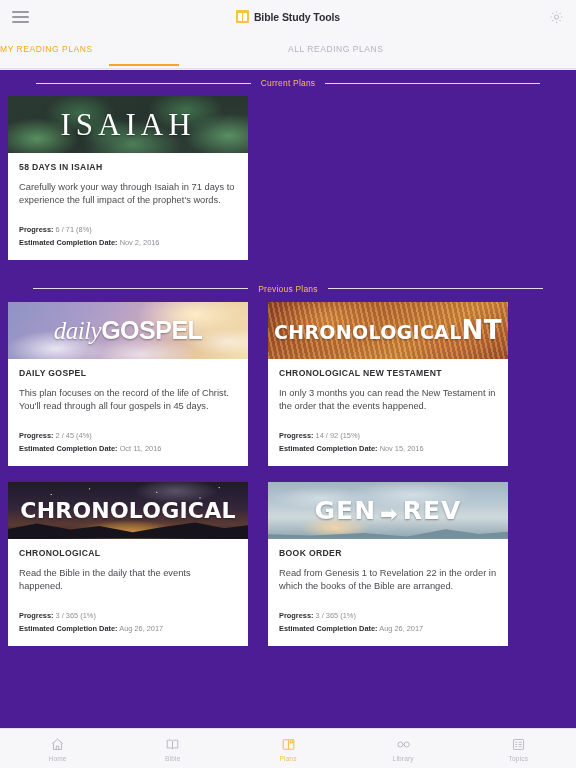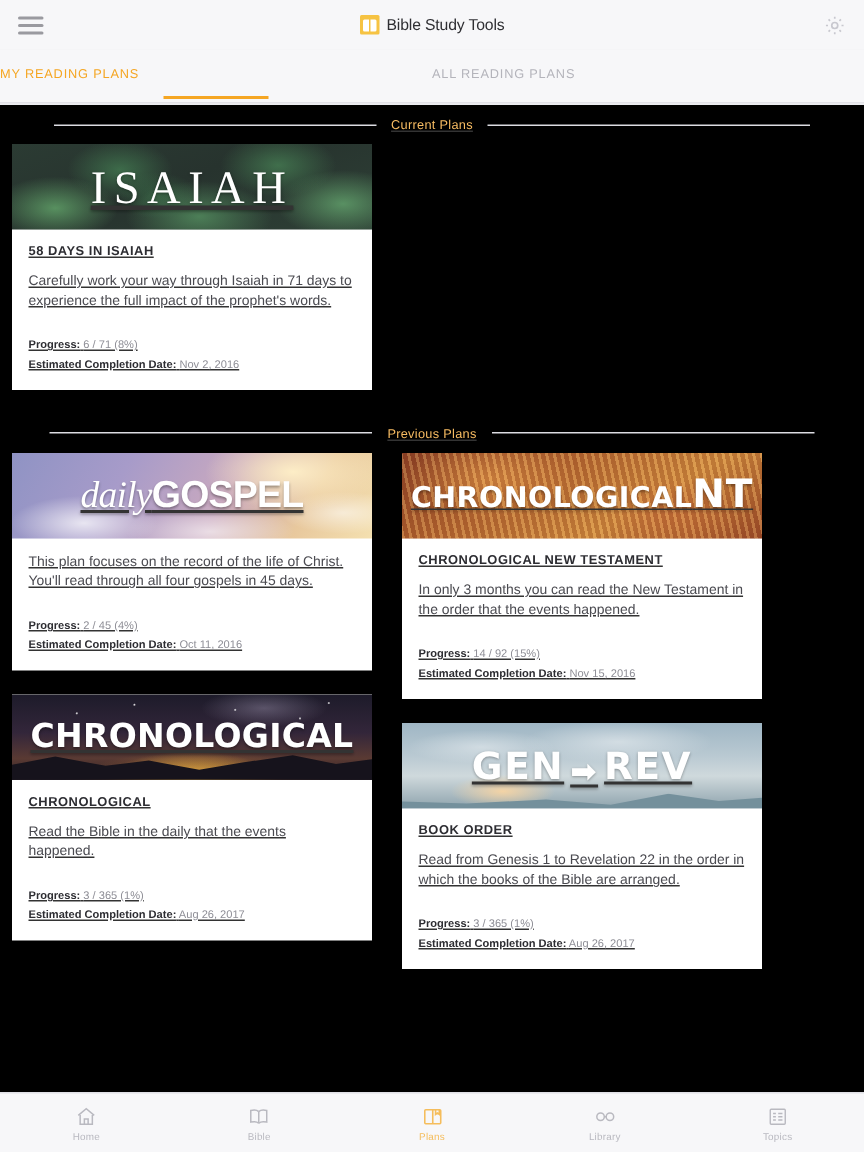--- a/index.html
+++ b/index.html
@@ -64,21 +64,21 @@
     position: absolute;
     top: 2.5px;
     width: 4px;
     height: 8px;
     background: #fff;
   }
   .brand-logo::before { left: 2px; border-radius: 1px 0 0 1px; }
   .brand-logo::after  { right: 2px; border-radius: 0 1px 1px 0; }
   .brand-title {
     font-size: 10.5px;
-    font-weight: normal;
+    font-weight: bold;
     color: #2f2f33;
     letter-spacing: -0.1px;
     white-space: nowrap;
   }
   .gear {
     position: absolute;
     right: 12px;
     top: 50%;
     transform: translateY(-50%);
     width: 15px;
@@ -118,23 +118,22 @@
     background: #f5a623;
   }
 
   
   .content {
     position: absolute;
     top: 70px;
     left: 0;
     right: 0;
     bottom: 40px;
-    background: #000000;
+    background: #4c1d95;
     overflow: hidden;
-    text-decoration: underline;
   }
 
   .section-divider {
     display: flex;
     align-items: center;
     gap: 10px;
     padding: 0 24px;
     height: 26px;
     justify-content: center;
   }
@@ -425,20 +424,21 @@
   <div class="grid">
 
     <div class="col">
       <div class="card">
         <div class="card-banner bg-gospel">
           <div class="banner-text">
             <span class="daily">daily</span><span>GOSPEL</span>
           </div>
         </div>
         <div class="card-body">
+          <div class="card-title">DAILY GOSPEL</div>
           <div class="card-desc">This plan focuses on the record of the life of Christ. You'll read through all four gospels in 45 days.</div>
           <div class="card-meta">
             <div>
               <span class="meta-label">Progress:</span>
               <span class="meta-value">2 / 45  (4%)</span>
             </div>
             <div>
               <span class="meta-label">Estimated Completion Date:</span>
               <span class="meta-value">Oct 11, 2016</span>
             </div>

